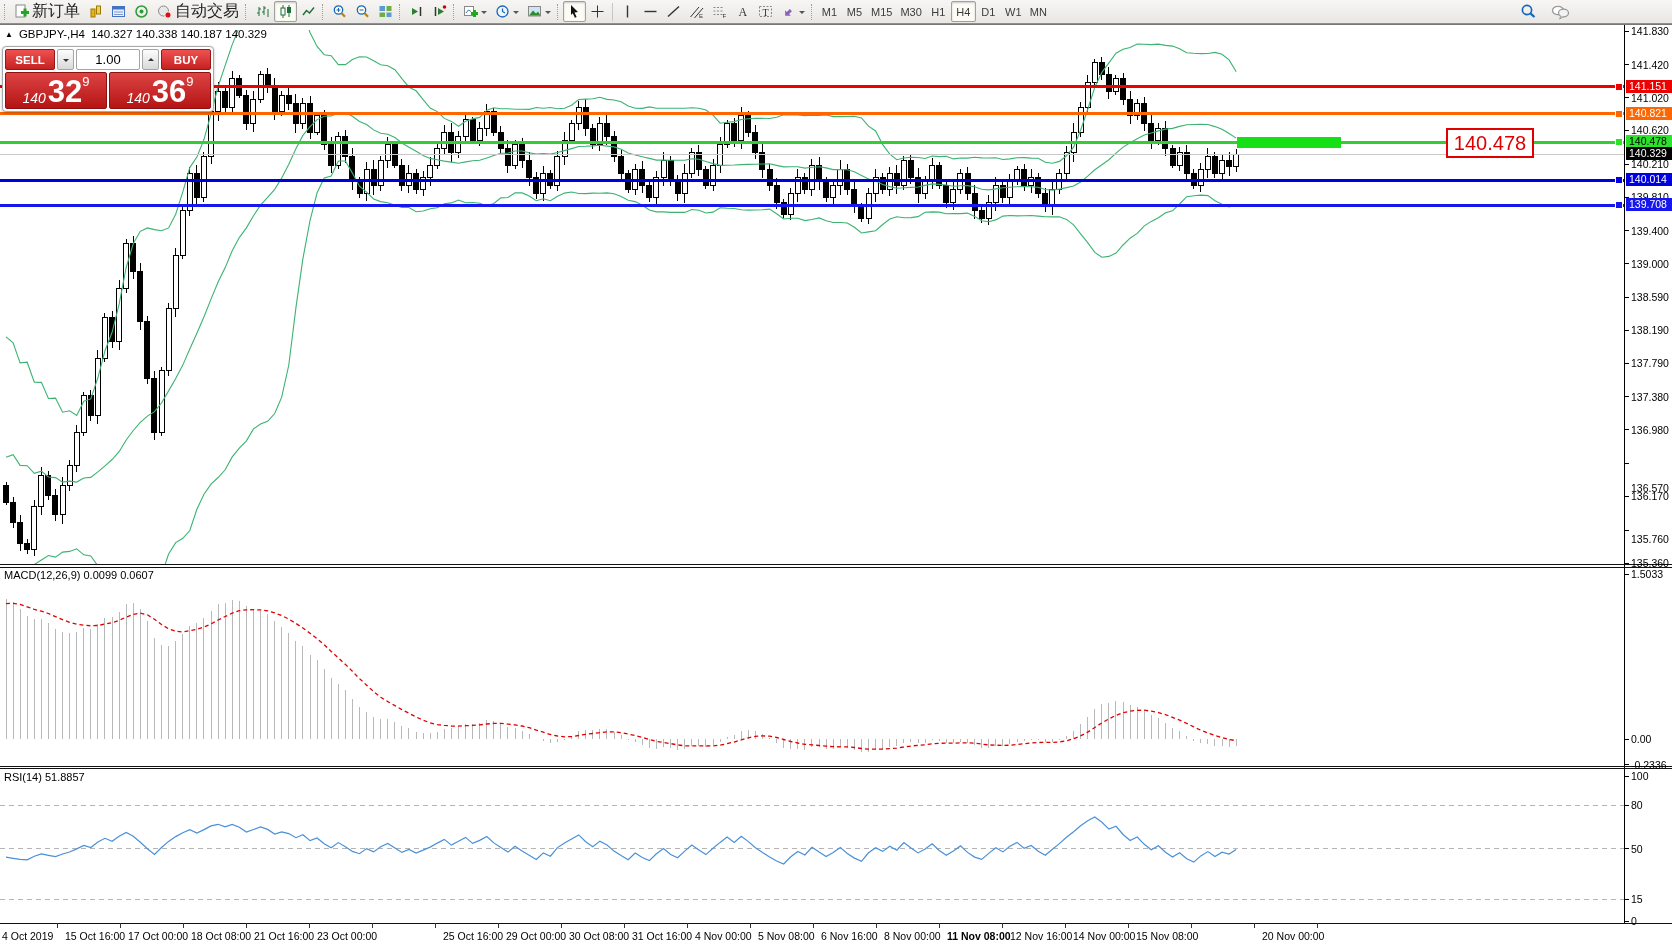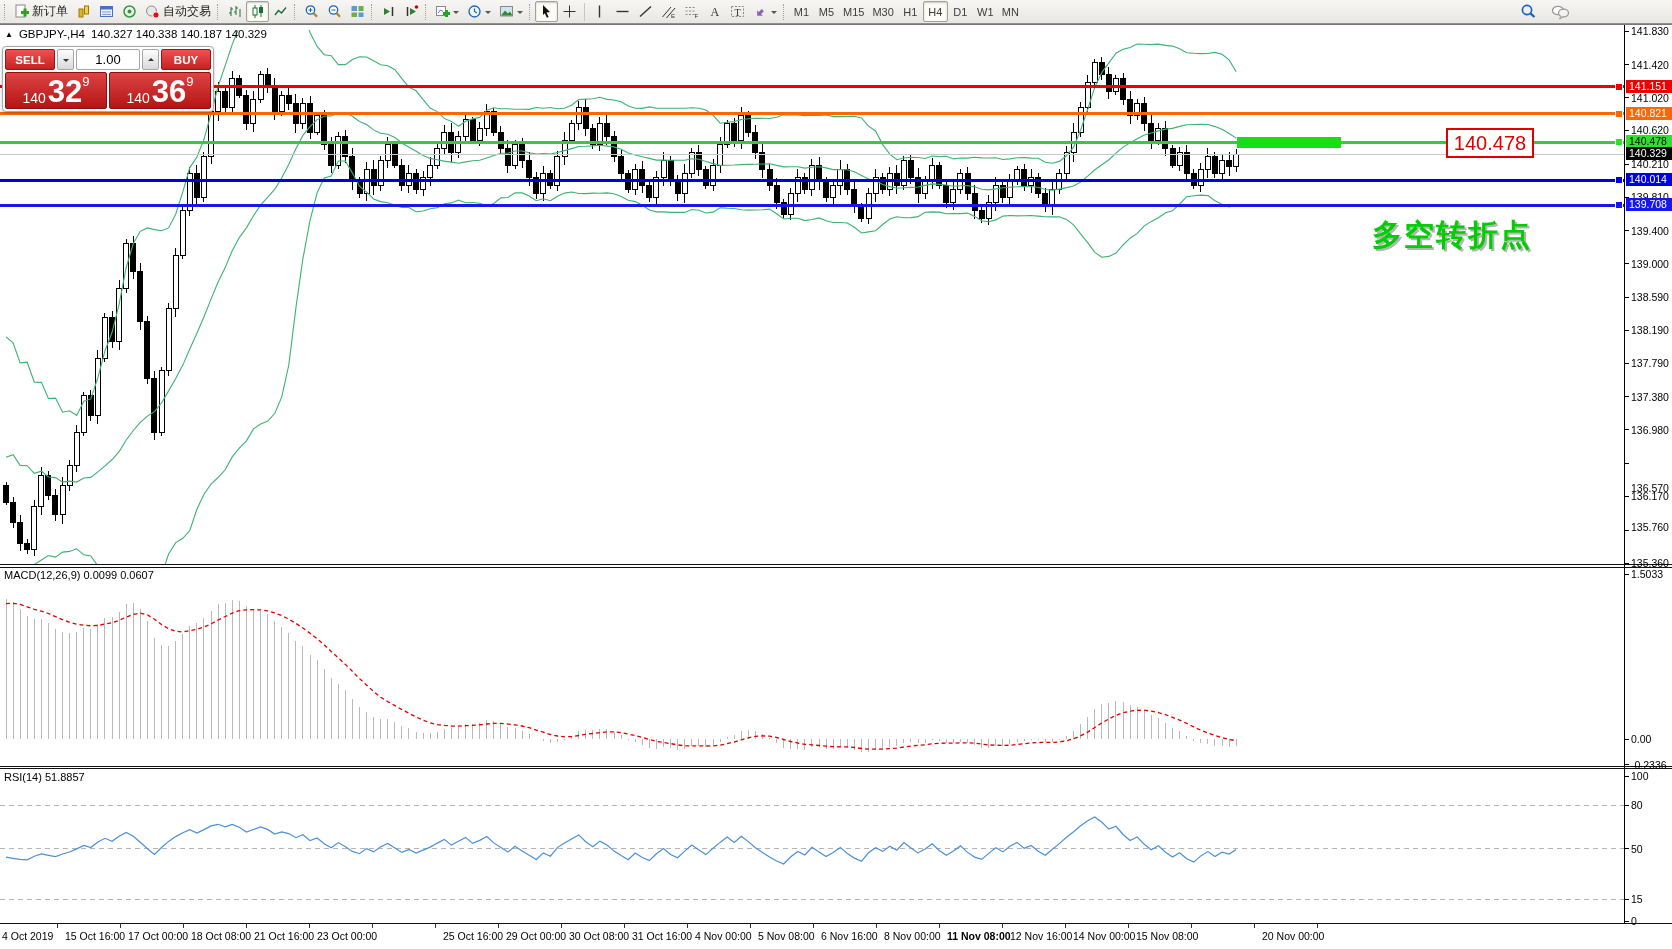--- a/index.html
+++ b/index.html
@@ -9,21 +9,21 @@
     background:linear-gradient(#f7f6f4,#e9e7e3);border-bottom:1px solid #8f8f8f;
     display:flex;align-items:center;padding:0 2px;box-sizing:border-box;z-index:5;}
   .tbtn{height:21px;min-width:22px;padding:0 3px;display:flex;align-items:center;justify-content:center;
     gap:3px;font-size:12px;color:#222;border:1px solid transparent;border-radius:2px;box-sizing:border-box;}
   .tbtn.pressed{background:#fcfcf5;border-color:#a0a0a0;box-shadow:inset 0 1px 2px #c9c9c9;}
   .tftxt{font-size:11px;color:#3c3c3c;min-width:25px;}
   .vsep{width:1px;height:18px;background:#c6c6c6;margin:0 3px;flex:0 0 1px;}
   .grip{width:3px;height:16px;border-left:1px dotted #9f9f9f;margin:0 2px;flex:0 0 3px;}
   .dd{width:0;height:0;border:3px solid transparent;border-top-color:#555;margin-top:4px;}
   .spacer{flex:1;}
-  .cjk{font-size:12px;}
+  .cjk{font-size:16px;}
   
   #chartwrap{position:absolute;left:0;top:24px;width:1672px;height:925px;background:#fff;
     border-top:1px solid #777;box-sizing:border-box;}
   #cv{position:absolute;left:0;top:0;}
   #overlay{position:absolute;left:0;top:0;width:1672px;height:925px;pointer-events:none;}
   .tick{position:absolute;font-size:10.5px;color:#000;white-space:nowrap;line-height:12px;}
   .badge{position:absolute;font-size:10.5px;width:45px;height:13px;line-height:13px;
     padding-left:3px;white-space:nowrap;}
   #title{position:absolute;left:5px;top:3px;display:flex;align-items:center;gap:6px;
     font-size:11.5px;color:#000;}
@@ -43,21 +43,21 @@
   .spin{flex:0 0 17px;background:linear-gradient(#fdfdfd,#d9d9d9);border:1px solid #a5a5a5;
     display:flex;align-items:center;justify-content:center;box-sizing:border-box;border-radius:2px;}
   .spin .tri{width:0;height:0;border:3.5px solid transparent;}
   .spin .down{border-top-color:#333;margin-top:4px;}
   .spin .up{border-bottom-color:#333;margin-bottom:4px;}
   #vol{flex:1;border:1px solid #a5a5a5;font-size:13px;text-align:center;min-width:0;
     font-family:"Liberation Sans",sans-serif;border-radius:2px;}
   #tpanel .row2{display:flex;gap:2px;margin-top:2px;height:37px;}
   .pricebox{flex:1;background:linear-gradient(#dd4444,#b51414);border:1px solid #8f0f0f;border-radius:2px;
     color:#fff;display:flex;align-items:flex-end;justify-content:center;padding-bottom:2px;box-sizing:border-box;}
-  .pricebox .pp{font-size:14px;line-height:16px;margin-right:2px;}
+  .pricebox .pp{font-size:14px;line-height:16px;margin-right:2px;font-style:italic;}
   .pricebox .pb{font-size:31px;font-weight:bold;line-height:28px;}
   .pricebox .psup{font-size:13px;line-height:13px;align-self:flex-start;margin-top:2px;}
   .icon{display:block;}
 </style>
 </head>
 <body>
 
 <div id="toolbar">
   <span class="grip"></span>
   <div class="tbtn">
@@ -888,40 +888,39 @@
   <div id="overlay">
     <div id="title">
       <span class="marker">▲</span>
       <span>GBPJPY-,H4</span>
       <span>140.327 140.338 140.187 140.329</span>
     </div>
 
     <div class="panlabel" style="top:544px;">MACD(12,26,9) 0.0099 0.0607</div>
     <div class="panlabel" style="top:746px;">RSI(14) 51.8857</div>
 
-    <div id="anno">多空转折点</div>
     <div id="flag">140.478</div>
 
     <div id="paxis">
         <div class="tick" style="left: 1631px; top: 0px;">141.830</div>
         <div class="tick" style="left: 1631px; top: 33.7125px;">141.420</div>
         <div class="tick" style="left: 1631px; top: 66.6028px;">141.020</div>
         <div class="tick" style="left: 1631px; top: 99.493px;">140.620</div>
         <div class="tick" style="left: 1631px; top: 133.206px;">140.210</div>
         <div class="tick" style="left: 1631px; top: 166.096px;">139.810</div>
         <div class="tick" style="left: 1631px; top: 199.808px;">139.400</div>
         <div class="tick" style="left: 1631px; top: 232.699px;">139.000</div>
         <div class="tick" style="left: 1631px; top: 266.411px;">138.590</div>
         <div class="tick" style="left: 1631px; top: 299.301px;">138.190</div>
         <div class="tick" style="left: 1631px; top: 332.192px;">137.790</div>
         <div class="tick" style="left: 1631px; top: 365.904px;">137.380</div>
         <div class="tick" style="left: 1631px; top: 398.794px;">136.980</div>
         <div class="tick" style="left: 1631px; top: 457px;">136.570</div>
         <div class="tick" style="left: 1631px; top: 465.397px;">136.170</div>
-        <div class="tick" style="left: 1631px; top: 496px; text-align: center;">135.760</div>
+        <div class="tick" style="left: 1631px; top: 508px; text-align: center;">135.760</div>
         <div class="tick" style="left: 1631px; top: 532px;">135.360</div>
         <div class="badge" style="left: 1626px; top: 54.8312px; background: rgb(238, 0, 0); color: rgb(255, 255, 255);">141.151</div>
         <div class="badge" style="left: 1626px; top: 81.9657px; background: rgb(255, 102, 0); color: rgb(255, 255, 255);">140.821</div>
         <div class="badge" style="left: 1626px; top: 110.169px; background: rgb(43, 227, 43); color: rgb(0, 0, 0);">140.478</div>
         <div class="badge" style="left: 1626px; top: 122.421px; background: rgb(0, 0, 0); color: rgb(255, 255, 255);">140.329</div>
         <div class="badge" style="left: 1626px; top: 148.322px; background: rgb(0, 0, 224); color: rgb(255, 255, 255);">140.014</div>
         <div class="badge" style="left: 1626px; top: 173.483px; background: rgb(22, 22, 238); color: rgb(255, 255, 255);">139.708</div>
         <div class="tick" style="left: 1631px; top: 543px;">1.5033</div>
         <div class="tick" style="left: 1631px; top: 708px;">0.00</div>
         <div class="tick" style="left: 1631px; top: 733.64px;">-0.2336</div>

